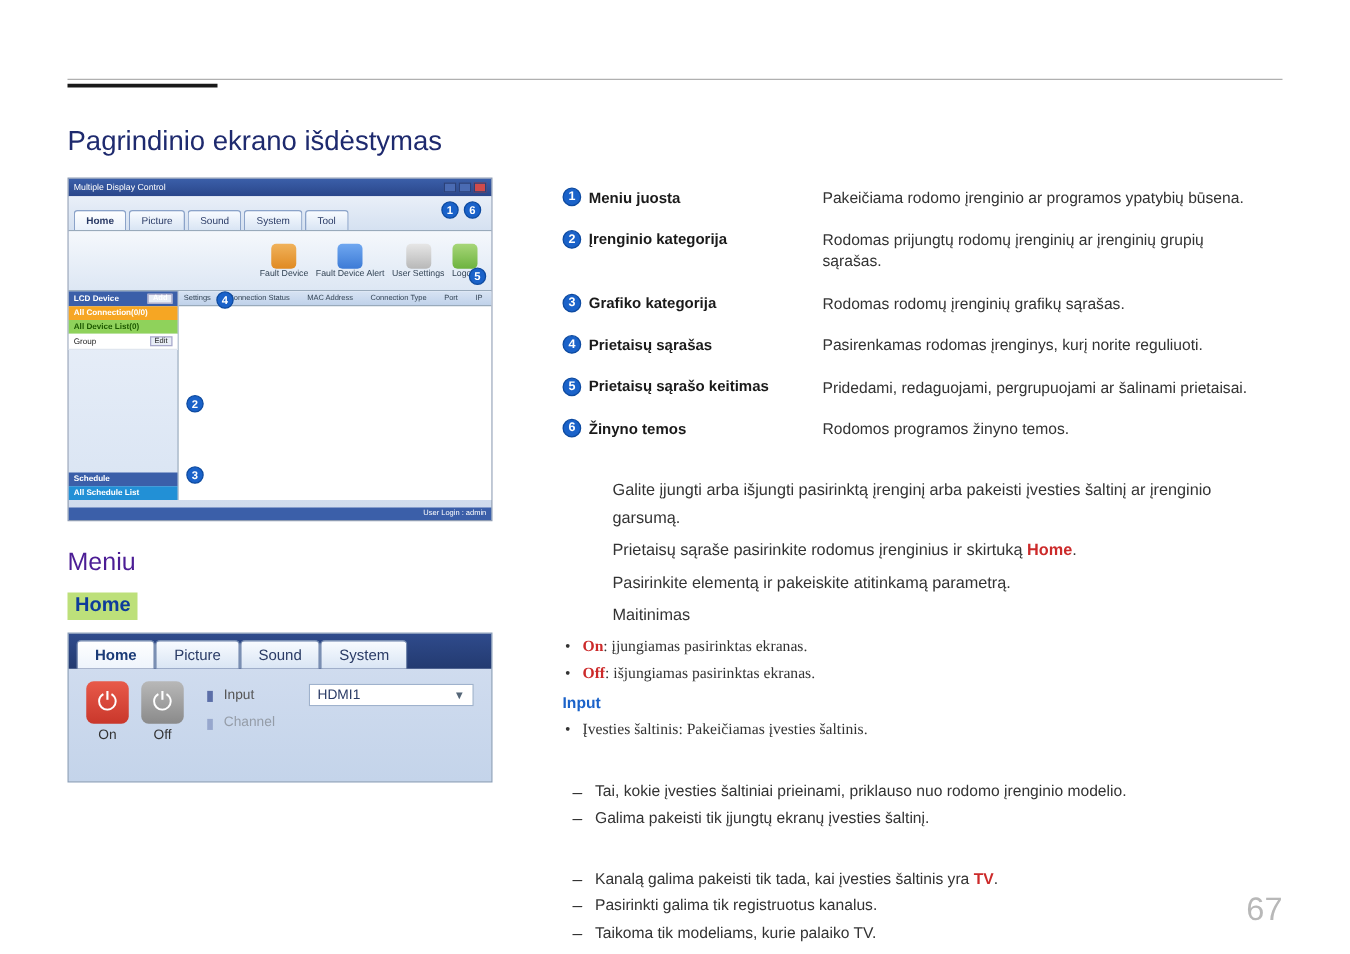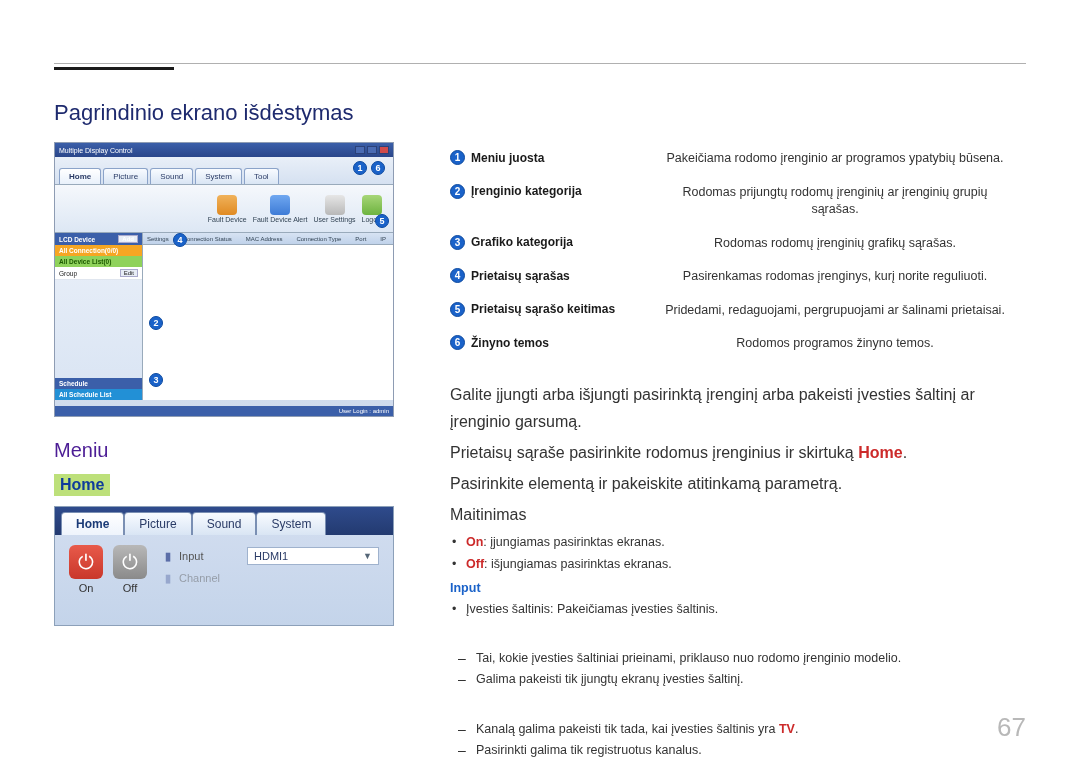--- a/index.html
+++ b/index.html
@@ -183,27 +183,27 @@
   .irow { display:flex;align-items:center;height:22px;font-size:11px;color:#666;gap:8px; }
   .irow .mark { color:#5b6ea8;font-weight:bold;width:6px; }
   .irow .lbl { width:60px;color:#555; }
   .irow.faded { opacity:0.45; }
   .ddown { flex:1;height:18px;border:1px solid #9fb2cd;background:#fff;display:flex;align-items:center;justify-content:space-between;padding:0 6px;font-size:11px;color:#2a3b66; }
   .ddown .arrow { font-size:9px;color:#567; }
 
   
   .legend-row { display:flex; gap:8px; align-items:flex-start; padding:8px 0; }
   .legend-left { width:200px; display:flex; align-items:center; gap:6px; font-weight:bold; font-size:12px; color:#1a1a1a; }
-  .legend-right { flex:1; font-size:12.5px; color:#333; line-height:1.4;text-align:center; }
+  .legend-right { flex:1; font-size:12.5px; color:#333; line-height:1.4; }
   .num-badge.big { width:15px;height:15px;font-size:10px; }
 
-  .para { font-size:16px; color:#333; line-height:1.7; margin-bottom:4px; }
+  .para { font-size:13px; color:#333; line-height:1.7; margin-bottom:4px;margin-left:40px; }
   .red { color:#cc2a2a; font-weight:bold; }
   .input-hd { color:#1a62c9; font-weight:bold; font-size:12.5px; margin-top:6px; margin-bottom:4px; }
-  ul.bullets { list-style:none; padding-left:16px; }
+  ul.bullets { list-style:none; padding-left:16px;font-family:Liberation Serif, serif; }
   ul.bullets > li { position:relative; font-size:12.5px; color:#333; line-height:1.7; padding-left:0; }
   ul.bullets > li::before { content:"•"; position:absolute; left:-14px; color:#333; }
   ul.sub { list-style:none; padding-left:26px;margin-top:28px; }
   ul.sub > li { position:relative; font-size:12.5px; color:#333; line-height:1.7; }
   ul.sub > li::before { content:"–"; position:absolute; left:-18px; color:#333; font-size:14px; top:-1px; }
   .page-num {
     position:absolute;
     bottom:20px;
     right:54px;
     font-size:26px;

